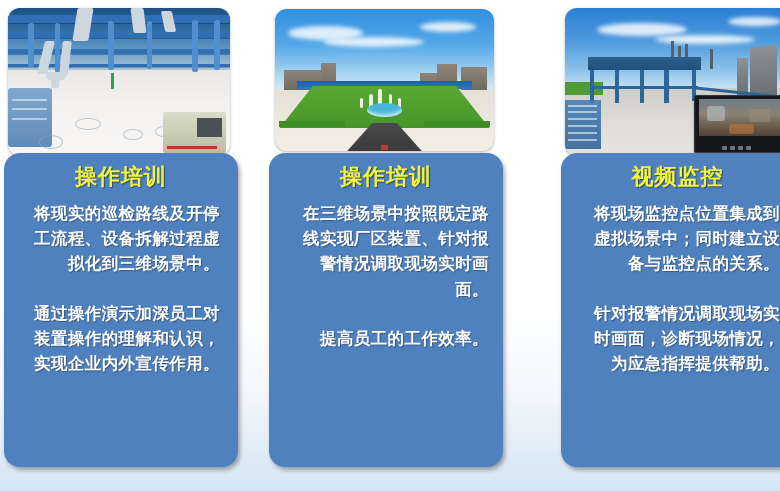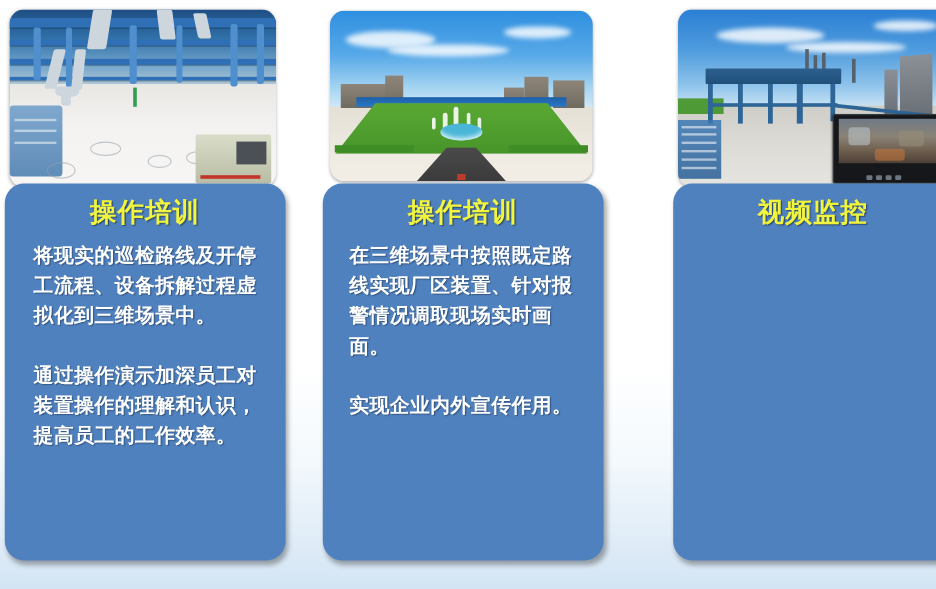--- a/index.html
+++ b/index.html
@@ -231,21 +231,21 @@
     font-size: 16.5px;
     line-height: 1.52;
     color: #ffffff;
     font-weight: bold;
     letter-spacing: 0.4px;
     text-shadow: 1px 1px 1px rgba(0,0,0,0.33);
   }
   .card.c2 .card-body { margin-left: 22px; margin-right: 14px; }
   .card.c3 .card-body { margin-left: 22px; margin-right: 14px; }
 
-  .card-body p { margin: 0; }
+  .card-body p { margin: 0; text-align: right; }
   .card-body p + p { margin-top: 1.5em; }
 </style>
 </head>
 <body>
 
 <div class="stage">
 
   <div class="card c1">
 
     <div class="thumb">
@@ -293,21 +293,21 @@
           <div class="dark"></div>
             <div class="red"></div>
         </div>
       </div>
     </div>
 
     <div class="panel">
       <h2 class="card-title">操作培训</h2>
       <div class="card-body">
         <p>将现实的巡检路线及开停工流程、设备拆解过程虚拟化到三维场景中。</p>
-        <p>通过操作演示加深员工对装置操作的理解和认识，提高员工的工作效率。</p>
+        <p>通过操作演示加深员工对装置操作的理解和认识，实现企业内外宣传作用。</p>
       </div>
     </div>
   </div>
 
   <div class="card c2">
 
     <div class="thumb">
       <div class="scene">
         <div class="s2-sky"></div>
         <div class="s2-cloud" style="left:6%;top:12%;width:34%;height:10%;"></div>
@@ -338,21 +338,21 @@
 
         <div class="s2-road"></div>
         <div class="s2-roadline"></div>
       </div>
     </div>
 
     <div class="panel">
       <h2 class="card-title">操作培训</h2>
       <div class="card-body">
         <p>在三维场景中按照既定路线实现厂区装置、针对报警情况调取现场实时画面。</p>
-        <p>实现企业内外宣传作用。</p>
+        <p>提高员工的工作效率。</p>
       </div>
     </div>
   </div>
 
   <div class="card c3">
 
     <div class="thumb">
       <div class="scene">
         <div class="s3-sky"></div>
         <div class="s2-cloud" style="left:14%;top:10%;width:40%;height:9%;"></div>
@@ -400,16 +400,20 @@
             <span></span>
             <span></span>
             <span></span>
           </div>
         </div>
       </div>
     </div>
 
     <div class="panel">
       <h2 class="card-title">视频监控</h2>
+      <div class="card-body">
+        <p>将现场监控点位置集成到虚拟场景中；同时建立设备与监控点的关系。</p>
+        <p>针对报警情况调取现场实时画面，诊断现场情况，为应急指挥提供帮助。</p>
+      </div>
     </div>
   </div>
 
 </div>
 
 </body></html>

